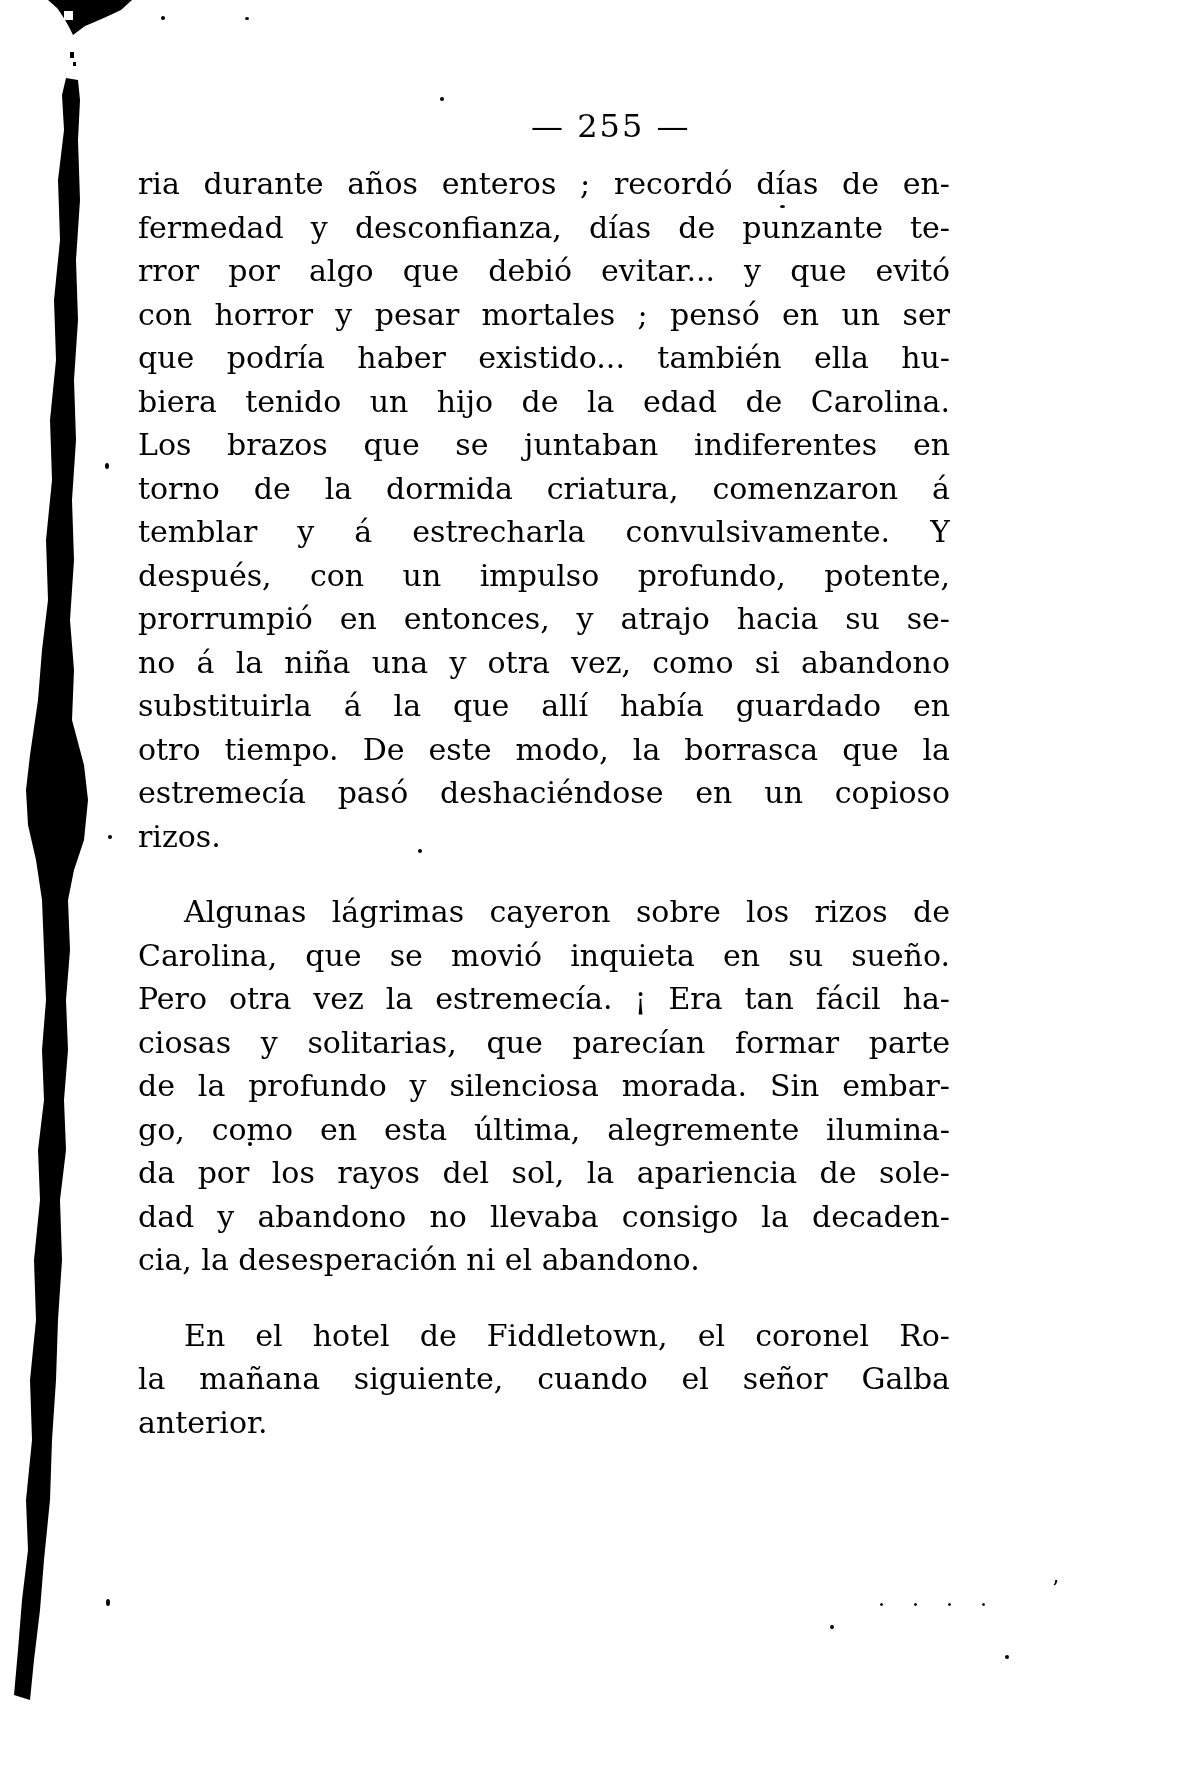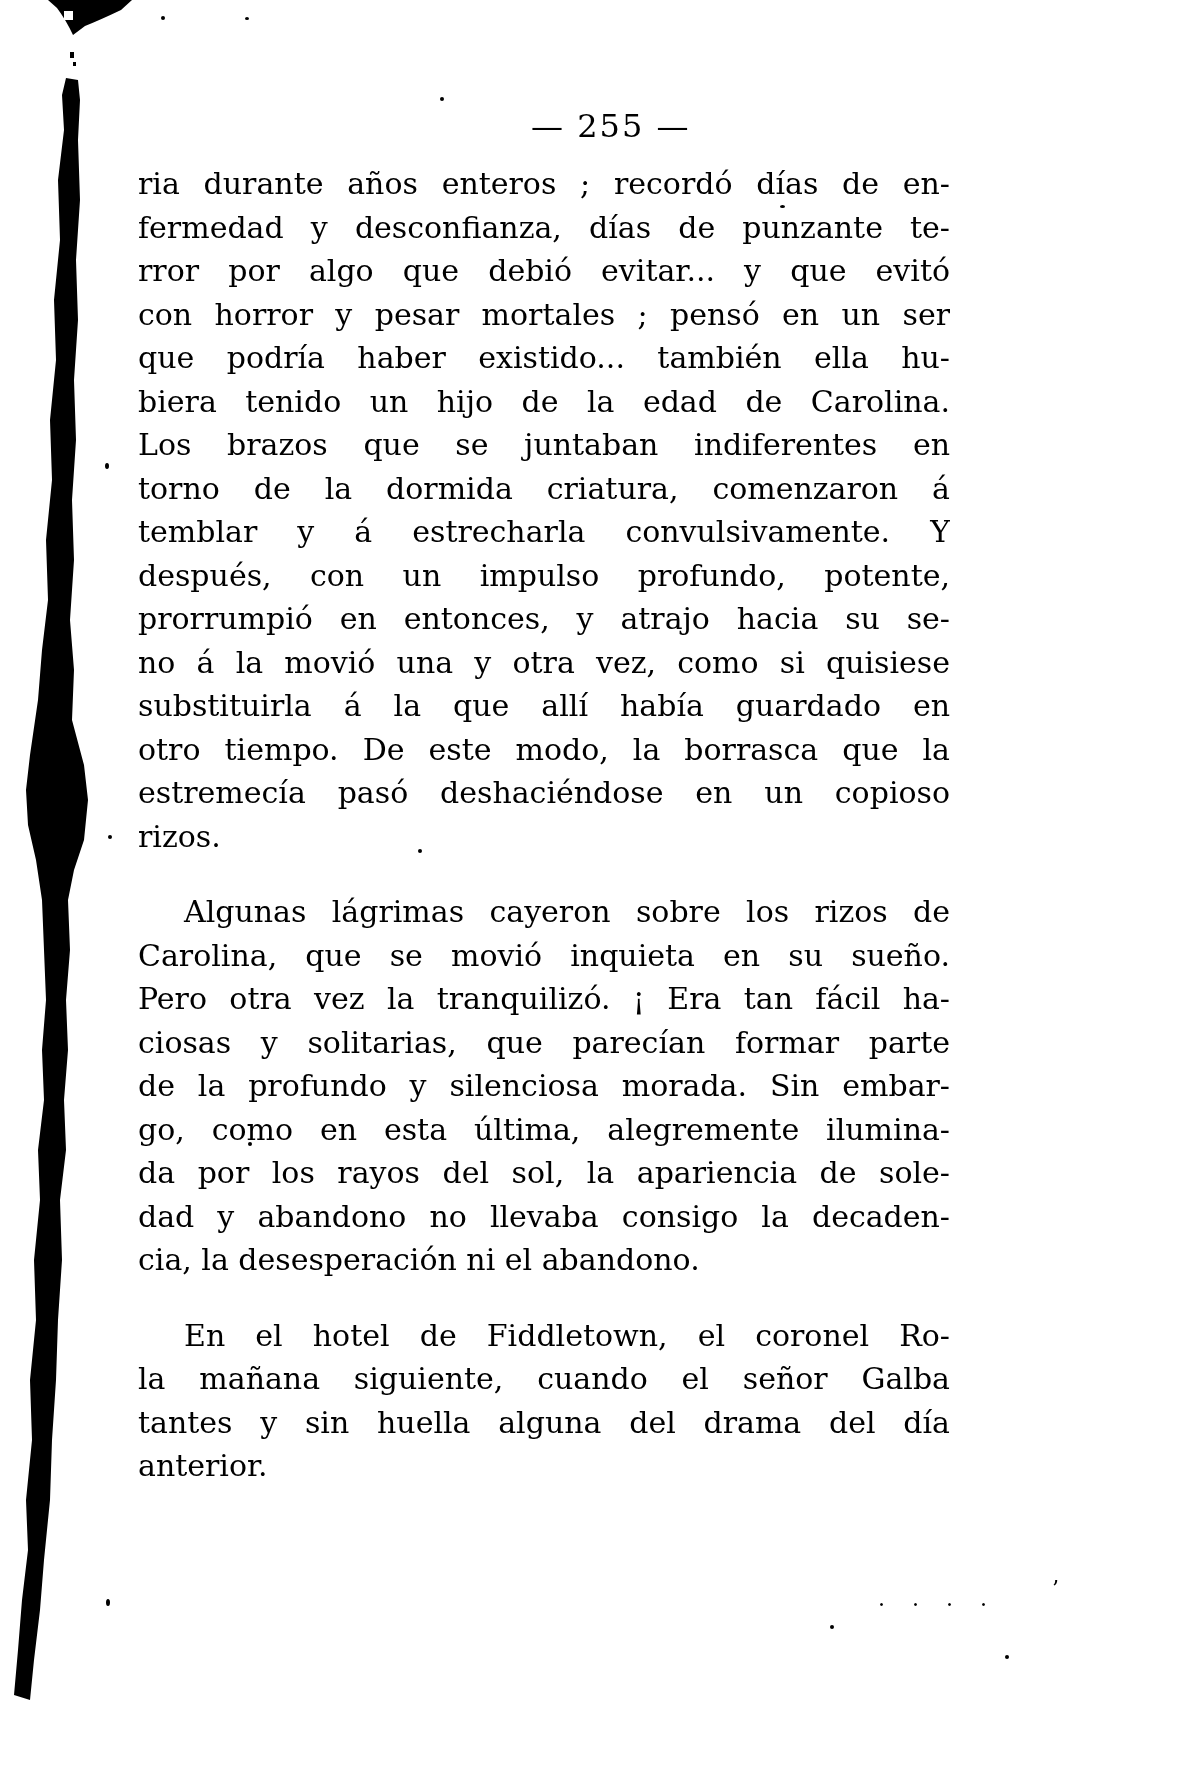--- a/index.html
+++ b/index.html
@@ -94,37 +94,36 @@
       <div class="line">fermedad y desconfianza, días de punzante te-</div>
       <div class="line">rror por algo que debió evitar... y que evitó</div>
       <div class="line">con horror y pesar mortales ; pensó en un ser</div>
       <div class="line">que podría haber existido... también ella hu-</div>
       <div class="line">biera tenido un hijo de la edad de Carolina.</div>
       <div class="line">Los brazos que se juntaban indiferentes en</div>
       <div class="line">torno de la dormida criatura, comenzaron á</div>
       <div class="line">temblar y á estrecharla convulsivamente. Y</div>
       <div class="line">después, con un impulso profundo, potente,</div>
       <div class="line">prorrumpió en entonces, y atrajo hacia su se-</div>
-      <div class="line">no á la movió una y otra vez, como si quisiese</div>
+      <div class="line">no á la niña una y otra vez, como si abandono</div>
       <div class="line">substituirla á la que allí había guardado en</div>
       <div class="line">otro tiempo. De este modo, la borrasca que la</div>
       <div class="line">estremecía pasó deshaciéndose en un copioso</div>
       <div class="line para-end">rizos.</div>
       <div class="line indent">Algunas lágrimas cayeron sobre los rizos de</div>
       <div class="line">Carolina, que se movió inquieta en su sueño.</div>
-      <div class="line">Pero otra vez la tranquilizó. ¡ Era tan fácil ha-</div>
+      <div class="line">Pero otra vez la estremecía. ¡ Era tan fácil ha-</div>
       <div class="line">ciosas y solitarias, que parecían formar parte</div>
       <div class="line">de la profundo y silenciosa morada. Sin embar-</div>
       <div class="line">go, como en esta última, alegremente ilumina-</div>
       <div class="line">da por los rayos del sol, la apariencia de sole-</div>
       <div class="line">dad y abandono no llevaba consigo la decaden-</div>
       <div class="line para-end">cia, la desesperación ni el abandono.</div>
       <div class="line indent">En el hotel de Fiddletown, el coronel Ro-</div>
       <div class="line">la mañana siguiente, cuando el señor Galba</div>
-      <div class="line">tantes y sin huella alguna del drama del día</div>
       <div class="line para-end">anterior.</div>
     </div>
 
   <div class="footer-dots">. . . .</div>
   <div class="footer-tick">’</div>
 
 <div class="speck" style="left: 161px; top: 16px; width: 4px; height: 4px;"></div>
     <div class="speck" style="left: 245px; top: 17px; width: 4px; height: 3px;"></div>
     <div class="speck" style="left: 440px; top: 97px; width: 4px; height: 4px;"></div>
     <div class="speck" style="left: 780px; top: 205px; width: 5px; height: 3px;"></div>

